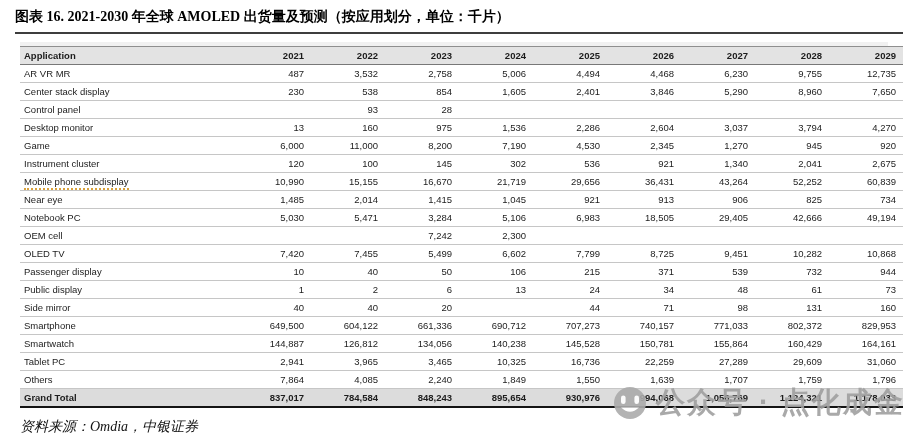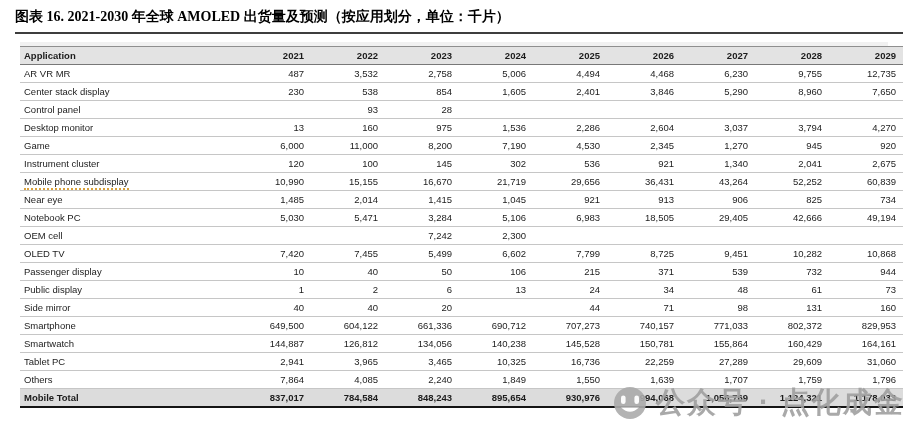--- a/index.html
+++ b/index.html
@@ -345,35 +345,36 @@
           <td>2,240</td>
           <td>1,849</td>
           <td>1,550</td>
           <td>1,639</td>
           <td>1,707</td>
           <td>1,759</td>
           <td>1,796</td>
           <td>1,828</td>
         </tr>
         <tr class="total">
-          <td class="label-col"><span>Mobile Total</span></td>
+          <td class="label-col"><span>Grand Total</span></td>
           <td>837,017</td>
           <td>784,584</td>
           <td>848,243</td>
           <td>895,654</td>
           <td>930,976</td>
           <td>994,068</td>
           <td>1,056,769</td>
           <td>1,124,321</td>
           <td>1,178,033</td>
           <td>1,228,515</td>
         </tr>
       </tbody>
   </table>
 
+  <div class="source">资料来源：Omdia，中银证券</div>
 
   <div class="watermark">
     <span class="wicon">
       <svg width="36" height="36" viewBox="0 0 36 36" xmlns="http://www.w3.org/2000/svg">
         <circle cx="18" cy="18" r="16" fill="#ababab"></circle>
         <rect x="9" y="10.5" width="4.6" height="8.5" rx="2.3" fill="#ffffff"></rect>
         <rect x="22.4" y="10.5" width="4.6" height="8.5" rx="2.3" fill="#ffffff"></rect>
         <path d="M9 22.5 Q18 31 27 22.5 Z" fill="#ffffff"></path>
       </svg>
     </span>

